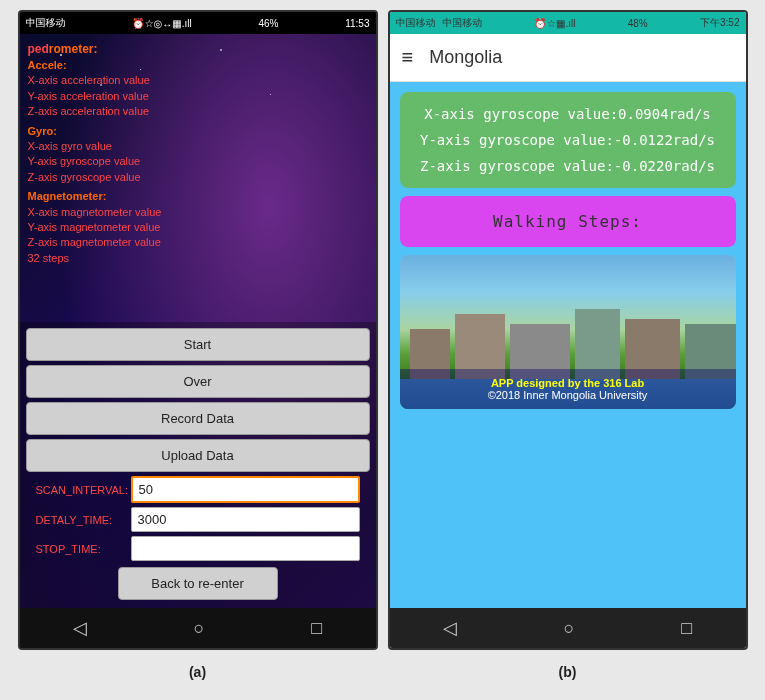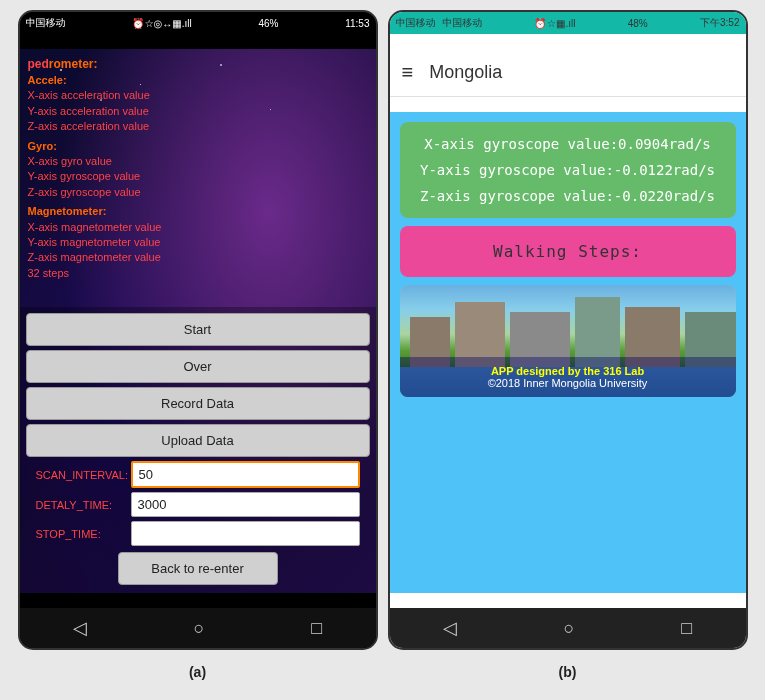--- a/index.html
+++ b/index.html
@@ -21,26 +21,25 @@
       gap: 10px;
       padding: 10px;
       width: 765px;
       height: 660px;
       align-items: flex-start;
       justify-content: center;
     }
 
     .phone-frame {
       border: 2px solid #333;
-      border-radius: 15px;
+      border-radius: 4px;
       overflow: hidden;
       display: flex;
       flex-direction: column;
       position: relative;
-      gap: 15px;
     }
 
     
     .phone-a {
       width: 360px;
       height: 640px;
       background: #000;
     }
 
     .phone-a .status-bar {
@@ -228,21 +227,21 @@
       text-align: center;
     }
 
     .phone-b .gyro-value {
       font-size: 14px;
       color: #fff;
       font-family: monospace;
     }
 
     .phone-b .steps-card {
-      background: #ec4899;
+      background: #d946ef;
       border-radius: 8px;
       padding: 16px;
       display: flex;
       flex-direction: column;
       align-items: center;
       gap: 6px;
     }
 
     .phone-b .steps-label {
       font-size: 16px;
@@ -255,21 +254,21 @@
       font-size: 52px;
       color: #222;
       font-family: monospace;
       font-weight: 300;
     }
 
     .phone-b .image-card {
       border-radius: 8px;
       overflow: hidden;
       position: relative;
-      height: 112px;
+      height: 154px;
       background: linear-gradient(180deg, #87ceeb 0%, #4a90d9 40%, #5a9e3a 70%, #3a7a1a 100%);
       display: flex;
       align-items: center;
       justify-content: center;
     }
 
     .phone-b .image-card .img-overlay {
       position: absolute;
       bottom: 0;
       left: 0;

